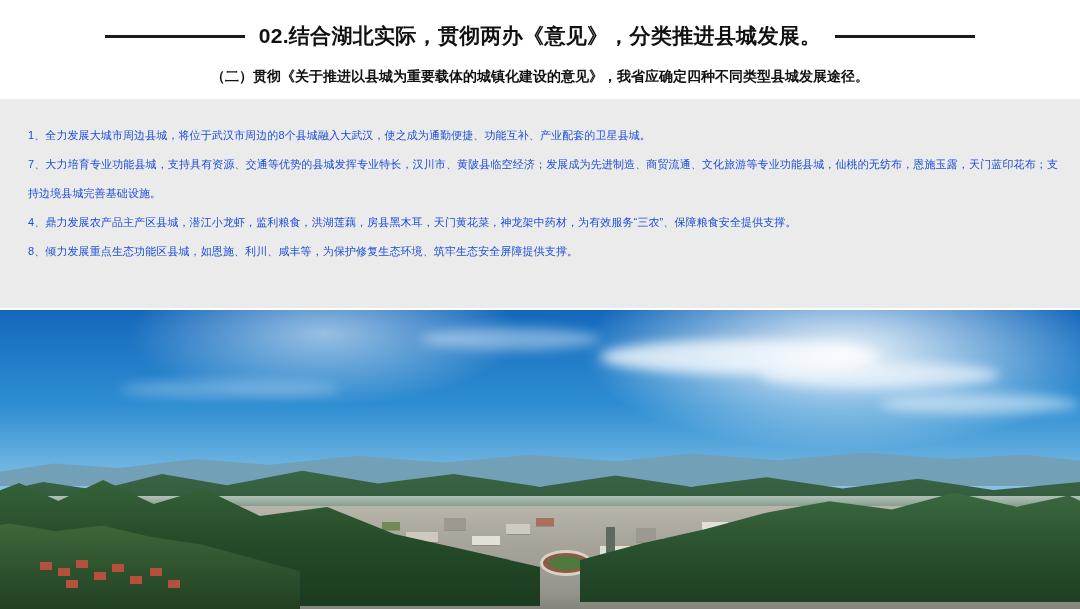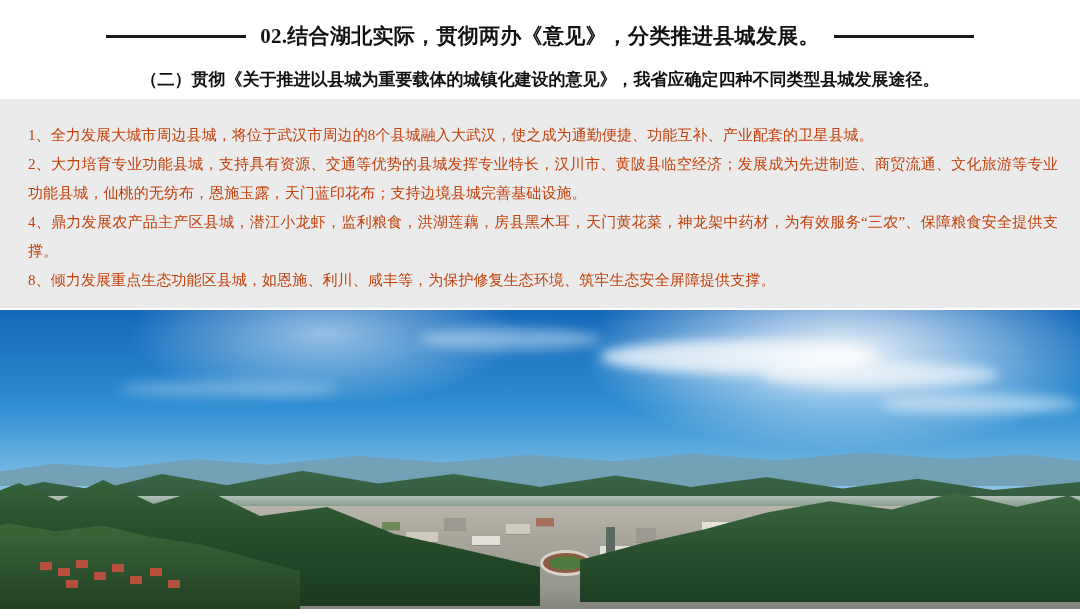--- a/index.html
+++ b/index.html
@@ -13,21 +13,20 @@
     font-family: "Liberation Sans", sans-serif;
     overflow: hidden;
     position: relative;
   }
 
   .slide {
     position: relative;
     width: 1080px;
     height: 609px;
     background: #ffffff;
-    font-family: Liberation Serif, serif;
   }
 
   
   .title-row {
     position: absolute;
     top: 18px;
     left: 0;
     width: 1080px;
     height: 36px;
     display: flex;
@@ -48,41 +47,41 @@
     white-space: nowrap;
     letter-spacing: 0.3px;
   }
 
   .subtitle {
     position: absolute;
     top: 68px;
     left: 0;
     width: 1080px;
     text-align: center;
-    font-size: 17px;
+    font-size: 14px;
     font-weight: bold;
     color: #111111;
     white-space: nowrap;
   }
 
   
   .body-panel {
     position: absolute;
     top: 99px;
     left: 0;
     width: 1080px;
     height: 209px;
     background: #ebebeb;
     box-sizing: border-box;
     padding: 22px 22px 0 28px;
   }
   .para {
-    font-size: 15px;
+    font-size: 11px;
     line-height: 29px;
-    color: #c2410c;
+    color: #1d4ed8;
     text-align: justify;
     margin: 0 0 0 0;
     letter-spacing: 0.1px;
   }
 
   
   .photo {
     position: absolute;
     top: 310px;
     left: 0;
@@ -233,21 +232,21 @@
   <div class="title-row">
     <div class="rule rule-left"></div>
     <div class="title-text">02.结合湖北实际，贯彻两办《意见》，分类推进县城发展。</div>
     <div class="rule rule-right"></div>
   </div>
 
   <div class="subtitle">（二）贯彻《关于推进以县城为重要载体的城镇化建设的意见》，我省应确定四种不同类型县城发展途径。</div>
 
   <div class="body-panel">
     <p class="para">1、全力发展大城市周边县城，将位于武汉市周边的8个县城融入大武汉，使之成为通勤便捷、功能互补、产业配套的卫星县城。</p>
-    <p class="para">2、大力培育专业功能县城，支持具有资源、交通等优势的县城发挥专业特长，汉川市、黄陂县临空经济；发展成为先进制造、商贸流通、文化旅游等专业功能县城，仙桃的无纺布，恩施玉露，天门蓝印花布；支持边境县城完善基础设施。</p>
+    <p class="para">7、大力培育专业功能县城，支持具有资源、交通等优势的县城发挥专业特长，汉川市、黄陂县临空经济；发展成为先进制造、商贸流通、文化旅游等专业功能县城，仙桃的无纺布，恩施玉露，天门蓝印花布；支持边境县城完善基础设施。</p>
     <p class="para">4、鼎力发展农产品主产区县城，潜江小龙虾，监利粮食，洪湖莲藕，房县黑木耳，天门黄花菜，神龙架中药材，为有效服务“三农”、保障粮食安全提供支撑。</p>
     <p class="para">8、倾力发展重点生态功能区县城，如恩施、利川、咸丰等，为保护修复生态环境、筑牢生态安全屏障提供支撑。</p>
   </div>
 
   <div class="photo">
     <div class="sky"></div>
     <div class="cloud c1"></div>
     <div class="cloud c2"></div>
     <div class="cloud c3"></div>
     <div class="cloud c4"></div>

